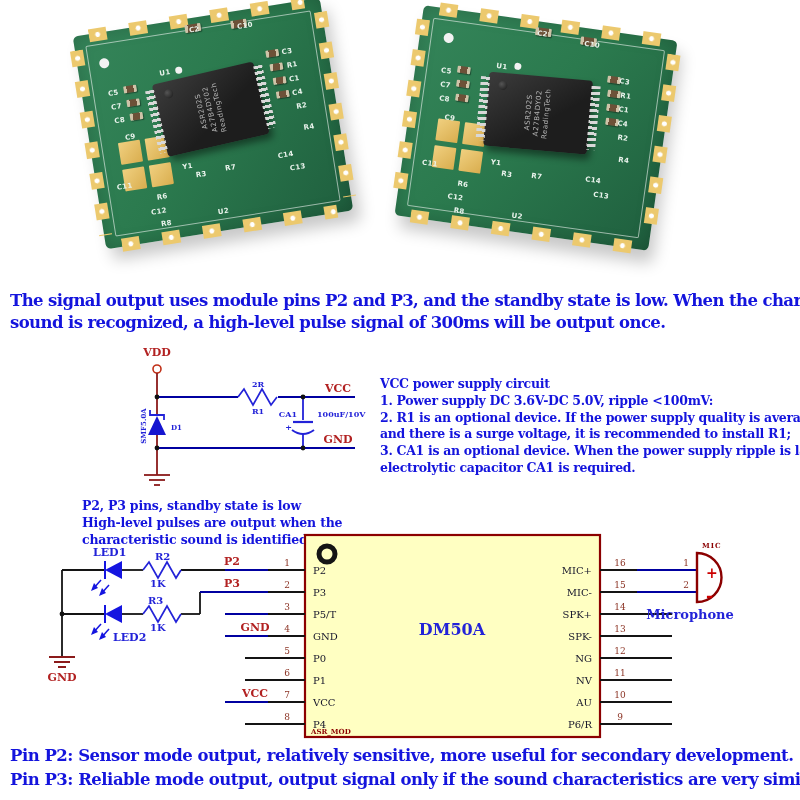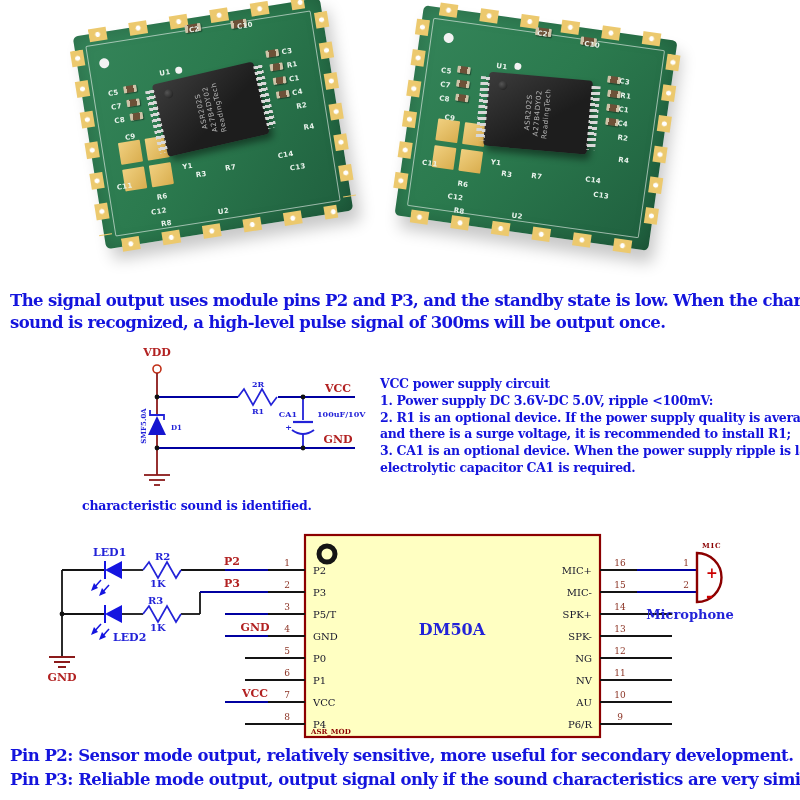--- a/index.html
+++ b/index.html
@@ -185,20 +185,22 @@
   <div class="note powernote" style="left:380px;top:376px;">
     <div>VCC power supply circuit</div>
     <div>1. Power supply DC 3.6V-DC 5.0V, ripple &lt;100mV:</div>
     <div>2. R1 is an optional device. If the power supply quality is average</div>
     <div>and there is a surge voltage, it is recommended to install R1;</div>
     <div>3. CA1 is an optional device. When the power supply ripple is large,</div>
     <div>electrolytic capacitor CA1 is required.</div>
   </div>
 
   <div class="note pinnote" style="left:82px;top:498px;">
+    <div>P2, P3 pins, standby state is low</div>
+    <div>High-level pulses are output when the</div>
     <div>characteristic sound is identified.</div>
   </div>
 
   <div class="note footer" style="left:10px;top:744px;">
     <div>Pin P2: Sensor mode output, relatively sensitive, more useful for secondary development.</div>
     <div>Pin P3: Reliable mode output, output signal only if the sound characteristics are very similar.</div>
   </div>
 
   <svg id="schematic" viewBox="0 0 800 405">
 

